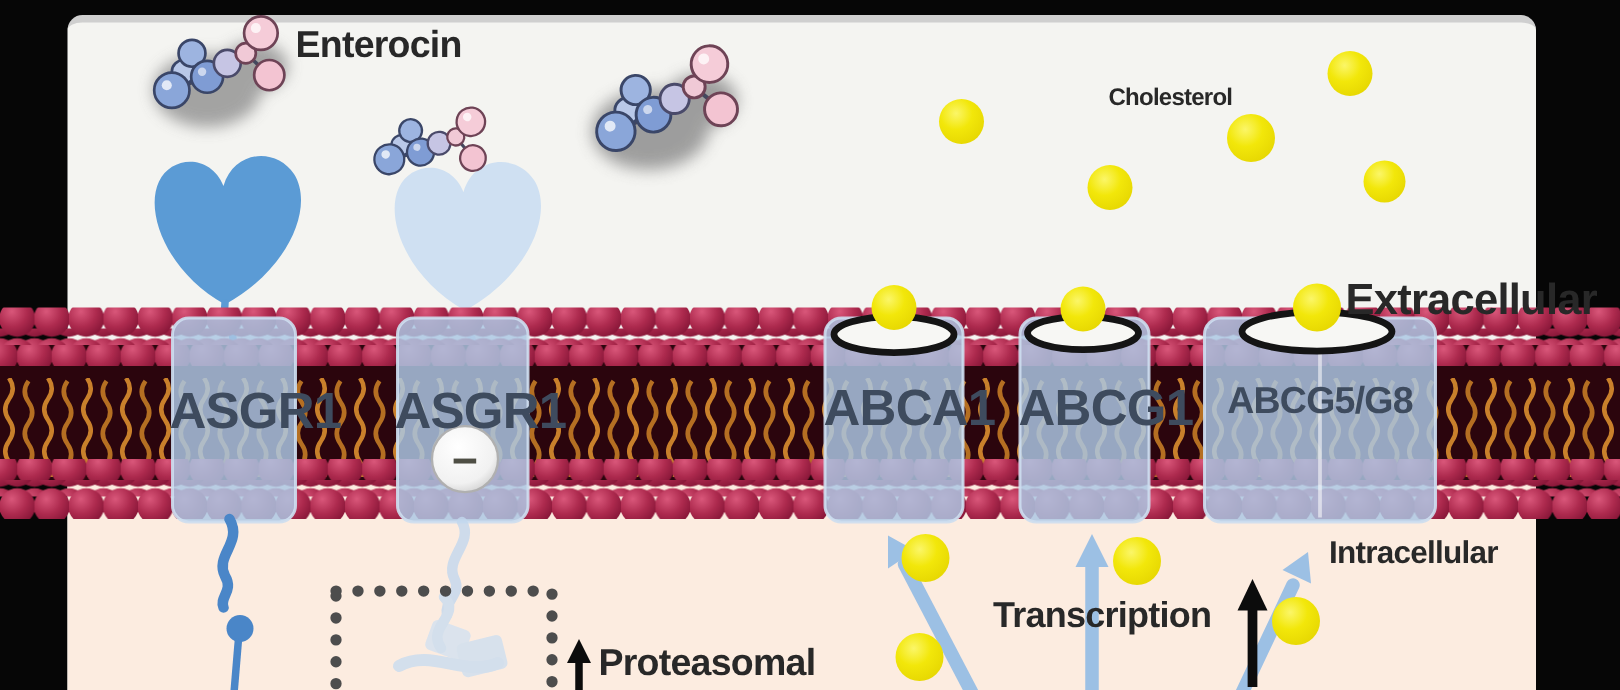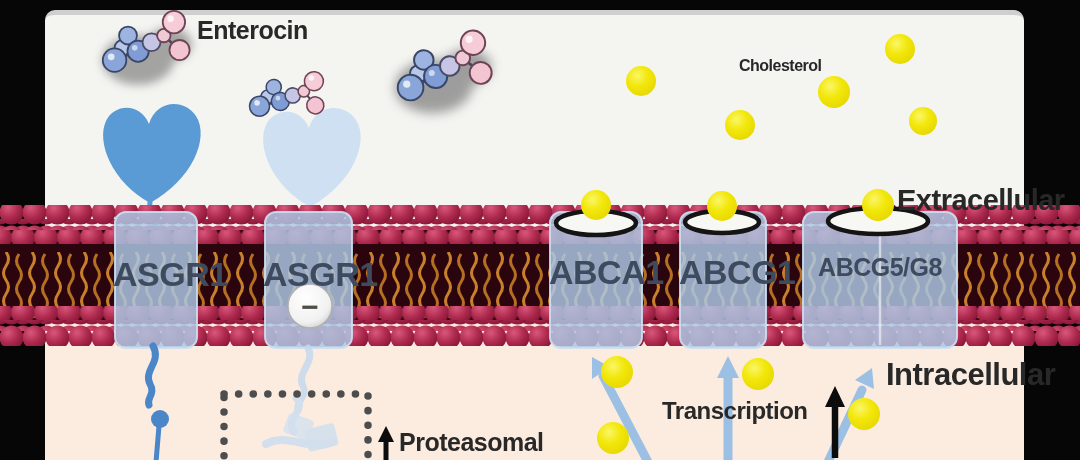--- a/index.html
+++ b/index.html
@@ -18,21 +18,21 @@
     background:#fcece0;
   }
   #scene{position:absolute;left:0;top:0;z-index:5;}
   .lbl{
     position:absolute;z-index:10;font-weight:bold;color:#282828;
     letter-spacing:-0.5px;white-space:nowrap;
   }
   #lbl-enterocin{left:197px;top:16px;font-size:25px;}
   #lbl-cholesterol{left:739px;top:37px;font-size:16px;margin-top:20px;}
   #lbl-extracellular{left:897px;top:184px;font-size:29px;}
-  #lbl-intracellular{left:886px;top:357px;font-size:31px;text-align:center;}
+  #lbl-intracellular{left:886px;top:357px;font-size:21px;text-align:center;}
   #lbl-transcription{left:662px;top:397px;font-size:24px;}
   #lbl-proteasomal{left:399px;top:428px;font-size:25px;}
   .prot{
     position:absolute;z-index:10;font-weight:bold;font-size:34px;
     color:#3e4b5e;text-align:center;letter-spacing:-0.5px;white-space:nowrap;
   }
   #lbl-asgr1a{left:113px;width:86px;top:255px;}
   #lbl-asgr1b{left:263px;width:90px;top:255px;}
   #lbl-abca1{left:549px;width:114px;top:253px;}
   #lbl-abcg1{left:679px;width:66px;top:253px;}

